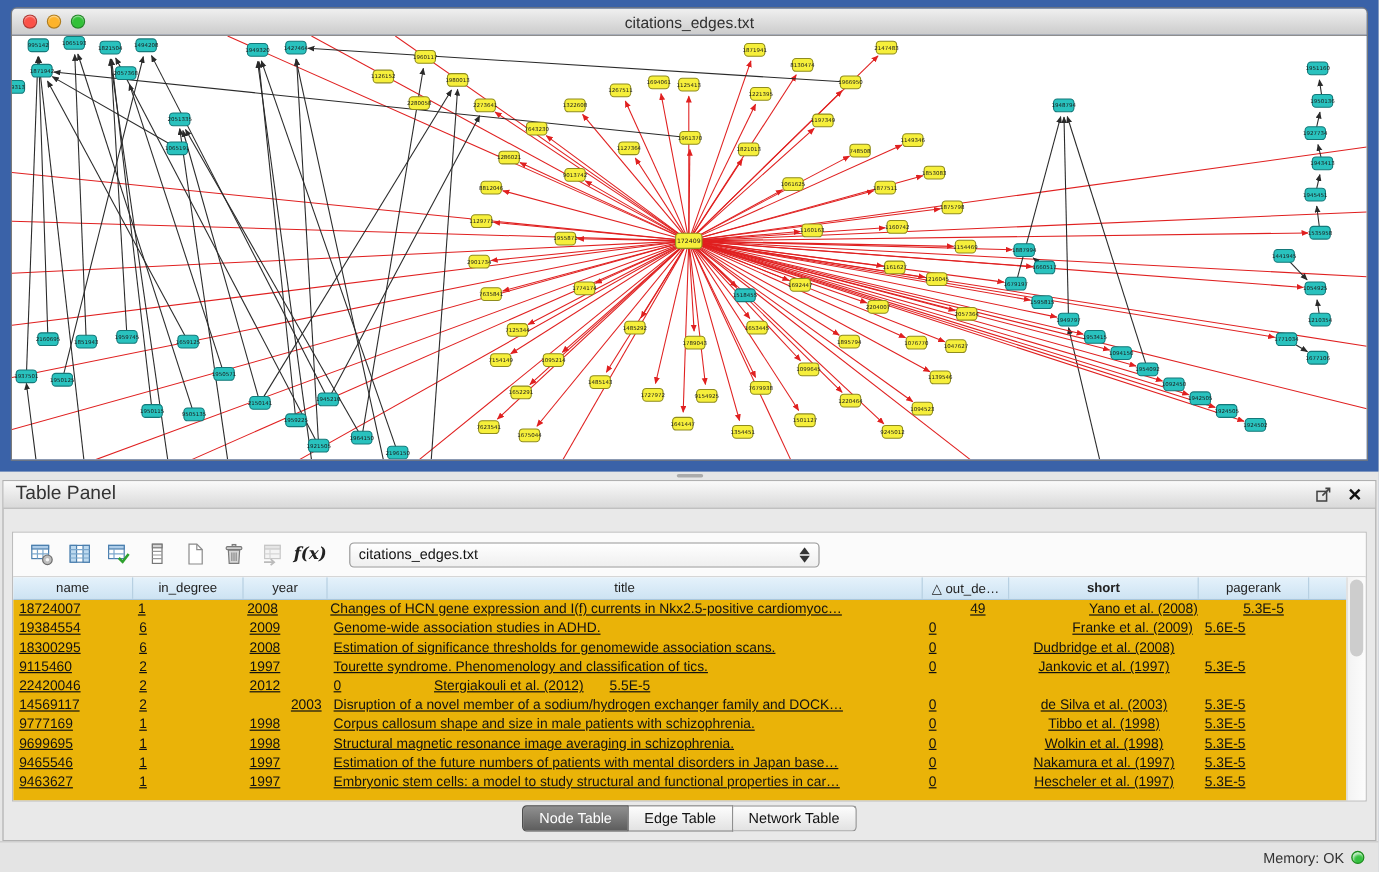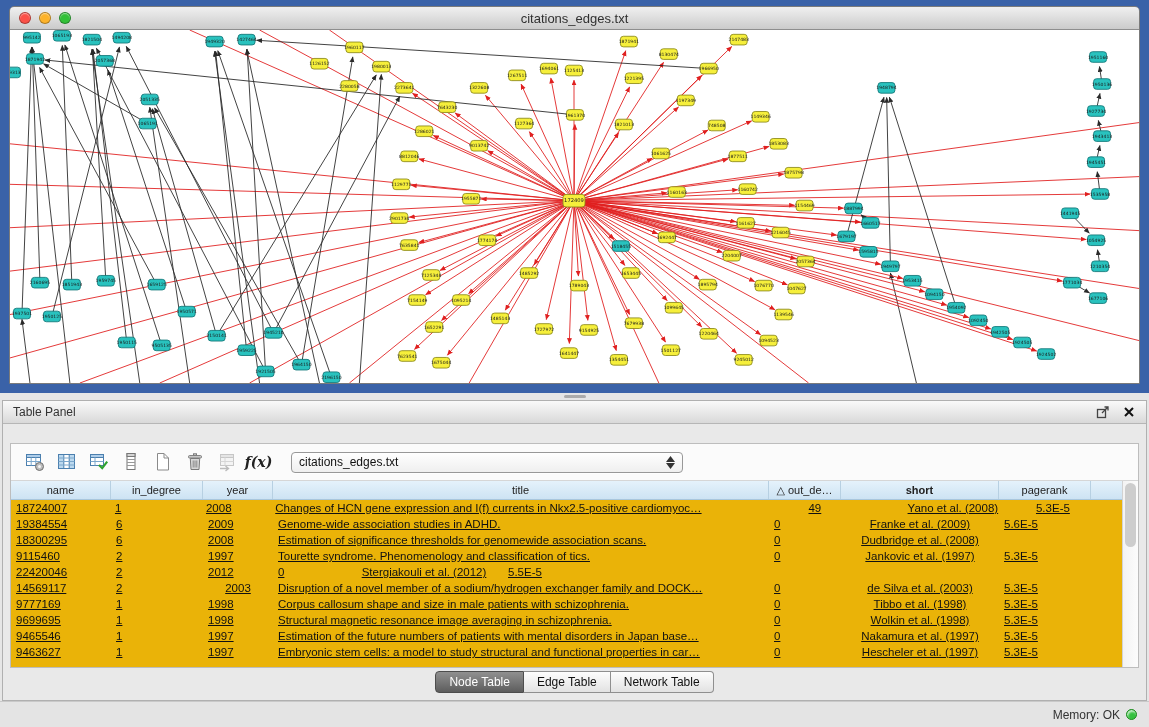--- a/index.html
+++ b/index.html
@@ -23,21 +23,21 @@
   svg text{font-family:"DejaVu Sans",sans-serif;}
 
   
   .splitter{position:absolute;left:0;top:393px;width:1149px;height:7px;}
   .splitter .handle{width:22px;height:3px;background:#ababab;border-radius:2px;margin:2px auto;}
 
   
   .table-panel{position:absolute;left:2px;top:400px;width:1145px;height:301px;background:#e9e9e9;
                border:1px solid #b0b0b0;box-sizing:border-box;}
   .panel-header{height:22px;background:linear-gradient(#fafafa,#d9d9d9);border-bottom:1px solid #b6b6b6;
-                display:flex;align-items:center;padding:0 10px;font-size:12px;color:#333;}
+                display:flex;align-items:center;padding:0 10px;font-size:16px;color:#333;}
   .panel-title{flex:1;}
   .header-icons{display:flex;gap:12px;align-items:center;}
   .hdr-icon{width:14px;height:14px;display:flex;align-items:center;justify-content:center;cursor:default;}
 
   .panel-inner{position:absolute;left:7px;right:7px;top:42px;bottom:32px;background:#fdfdfd;
                border:1px solid #bdbdbd;display:flex;flex-direction:column;}
   .toolbar{height:36px;min-height:36px;display:flex;align-items:center;gap:5px;padding:0 10px;background:#fbfbfb;}
   .tool-btn{width:27px;height:27px;display:flex;align-items:center;justify-content:center;border-radius:3px;}
   .tool-btn.disabled{opacity:.45;}
   .fx{font-family:"DejaVu Serif",serif;font-style:italic;font-weight:bold;font-size:14px;color:#222;}
@@ -837,21 +837,21 @@
                 <div class="td" style="width: 72px; text-align: left; margin-left: 43px;">49</div>
                 <div class="td" style="width: 158px; text-align: center;">Yano et al. (2008)</div>
                 <div class="td" style="width: 92px; text-align: left;">5.3E-5</div>
               </div>
               <div class="tr">
                 <div class="td" style="width: 100px; text-align: left;">19384554</div>
                 <div class="td" style="width: 92px; text-align: left;">6</div>
                 <div class="td" style="width: 70px; text-align: left;">2009</div>
                 <div class="td" style="width: 496px; text-align: left;">Genome-wide association studies in ADHD.</div>
                 <div class="td" style="width: 72px; text-align: left;">0</div>
-                <div class="td" style="width: 158px; text-align: center;">Franke et al. (2009)</div>
+                <div class="td" style="width: 158px; text-align: right;">Franke et al. (2009)</div>
                 <div class="td" style="width: 92px; text-align: left;">5.6E-5</div>
               </div>
               <div class="tr">
                 <div class="td" style="width: 100px; text-align: left;">18300295</div>
                 <div class="td" style="width: 92px; text-align: left;">6</div>
                 <div class="td" style="width: 70px; text-align: left;">2008</div>
                 <div class="td" style="width: 496px; text-align: left;">Estimation of significance thresholds for genomewide association scans.</div>
                 <div class="td" style="width: 72px; text-align: left;">0</div>
                 <div class="td" style="width: 158px; text-align: center;">Dudbridge et al. (2008)</div>
                 <div class="td" style="width: 92px; text-align: left; margin-top: 36px;">5.9E-5</div>
@@ -869,21 +869,21 @@
                 <div class="td" style="width: 100px; text-align: left;">22420046</div>
                 <div class="td" style="width: 92px; text-align: left;">2</div>
                 <div class="td" style="width: 70px; text-align: left;">2012</div>
                 <div class="td" style="width: 72px; text-align: left;">0</div>
                 <div class="td" style="width: 158px; text-align: center;">Stergiakouli et al. (2012)</div>
                 <div class="td" style="width: 92px; text-align: left;">5.5E-5</div>
               </div>
               <div class="tr">
                 <div class="td" style="width: 100px; text-align: left;">14569117</div>
                 <div class="td" style="width: 92px; text-align: left;">2</div>
-                <div class="td" style="width: 70px; text-align: center;">2003</div>
+                <div class="td" style="width: 70px; text-align: right;">2003</div>
                 <div class="td" style="width: 496px; text-align: left;">Disruption of a novel member of a sodium/hydrogen exchanger family and DOCK…</div>
                 <div class="td" style="width: 72px; text-align: left;">0</div>
                 <div class="td" style="width: 158px; text-align: center;">de Silva et al. (2003)</div>
                 <div class="td" style="width: 92px; text-align: left;">5.3E-5</div>
               </div>
               <div class="tr">
                 <div class="td" style="width: 100px; text-align: left;">9777169</div>
                 <div class="td" style="width: 92px; text-align: left;">1</div>
                 <div class="td" style="width: 70px; text-align: left;">1998</div>
                 <div class="td" style="width: 496px; text-align: left;">Corpus callosum shape and size in male patients with schizophrenia.</div>

